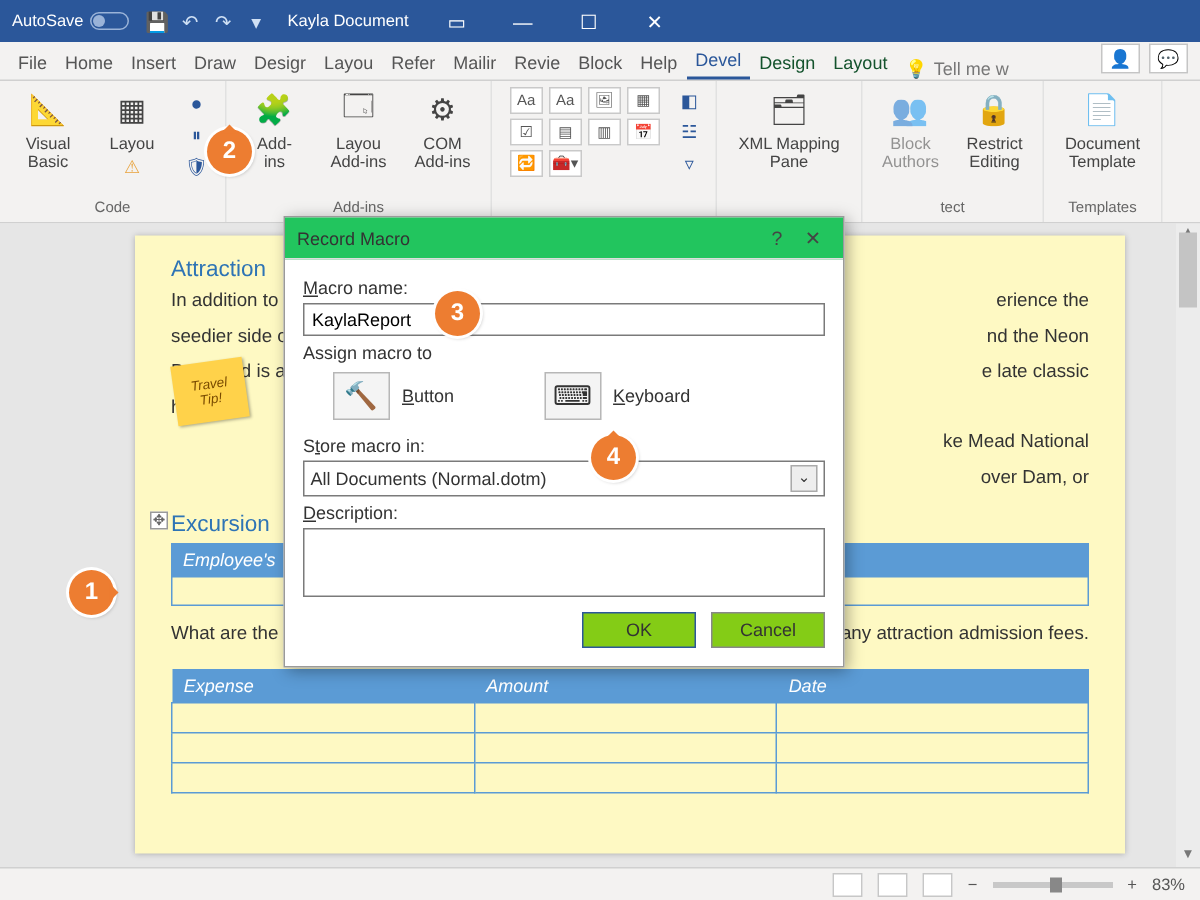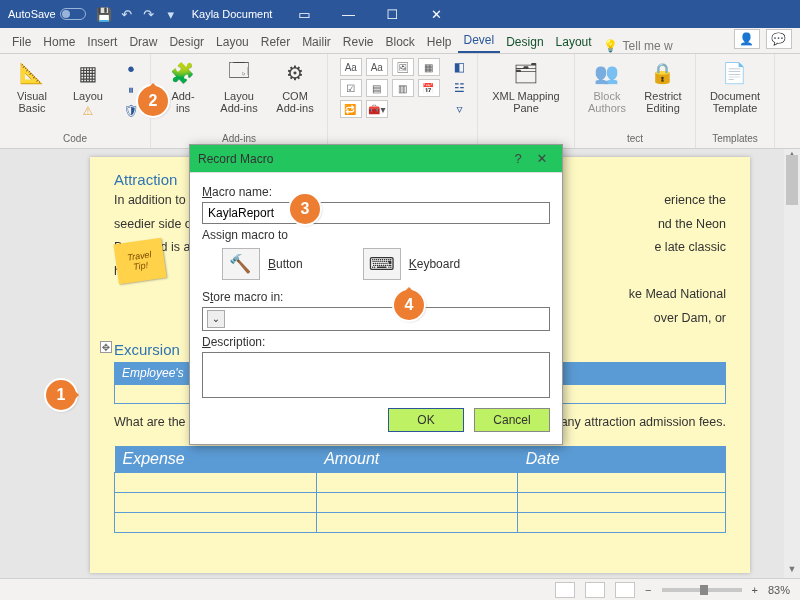--- a/index.html
+++ b/index.html
@@ -37,21 +37,21 @@
   .mini-plain { width:22px; height:18px; display:flex; align-items:center; justify-content:center; color:#2b579a; font-size:12px; }
 
   
   .docarea { position:absolute; top:149px; left:0; right:0; bottom:22px; background:#e6e6e6; overflow:hidden; }
   .page { position:absolute; left:90px; top:8px; width:660px; background:#fef9c3; box-shadow:0 0 4px rgba(0,0,0,.25); padding:14px 24px 40px; font-size:12.5px; color:#333; }
   .page h3 { color:#2e74b5; font-weight:400; font-size:15px; margin-bottom:4px; }
   .page p { line-height:1.4; margin-bottom:6px; }
   .sticky { position:absolute; left:116px; top:92px; width:48px; height:40px; background:#ffd24a; transform:rotate(-8deg); font-size:9px; color:#7a4b00; font-style:italic; display:flex; align-items:center; justify-content:center; box-shadow:1px 1px 2px rgba(0,0,0,.3); }
 
   .exc-table { width:100%; border-collapse:collapse; margin-top:4px; }
-  .exc-table th { background:#5b9bd5; color:#fff; font-style:italic; font-weight:400; text-align:left; padding:4px 8px; font-size:16px; }
+  .exc-table th { background:#5b9bd5; color:#fff; font-style:italic; font-weight:400; text-align:left; padding:4px 8px; font-size:12px; }
   .exc-table td { border:1px solid #5b9bd5; height:20px; padding:2px 6px; font-size:12px; }
   .emp-th { background:#5b9bd5; color:#fff; font-style:italic; padding:4px 8px; font-size:12px; }
   .cursor-cell { border:1px solid #5b9bd5; height:20px; }
   .anchor { position:absolute; left:-14px; top:0; width:12px; height:12px; border:1px solid #999; background:#fff; font-size:10px; display:flex; align-items:center; justify-content:center; color:#666; }
 
   
   .dialog { position:absolute; left:189px; top:144px; width:374px; background:#fff; border:1px solid #9a9a9a; box-shadow:2px 2px 10px rgba(0,0,0,.35); font-size:12px; color:#333; }
   .dlg-title { background:#22c55e; padding:6px 8px; display:flex; align-items:center; border-bottom:1px solid #ddd; }
   .dlg-title .t { flex:1; }
   .dlg-title .hb { width:24px; text-align:center; font-size:13px; color:#444; }
@@ -59,21 +59,21 @@
   .field-label { margin:4px 0 3px; }
   .tinput { width:100%; border:1px solid #7a7a7a; padding:3px 5px; font-size:12px; }
   .assign { display:flex; gap:60px; margin:6px 0 10px; align-items:center; padding-left:20px;}
   .assign .opt { display:flex; align-items:center; gap:8px; }
   .assign .ico { width:38px; height:32px; border:1px solid #b7b7b7; display:flex; align-items:center; justify-content:center; font-size:18px; background:#f4f4f4; }
   .combo { width:100%; border:1px solid #7a7a7a; padding:2px 4px; display:flex; align-items:center; }
   .combo .val { flex:1; }
   .combo .arr { width:18px; height:18px; border:1px solid #aaa; background:#eee; text-align:center; font-size:10px; line-height:16px; }
   .desc { width:100%; height:46px; border:1px solid #7a7a7a; margin-top:3px; }
   .dlg-btns { display:flex; justify-content:flex-end; gap:10px; margin-top:10px; }
-  .btn { width:76px; padding:4px 0; text-align:center; border:1px solid #888; background:#bef264; font-size:12px; }
+  .btn { width:76px; padding:4px 0; text-align:center; border:1px solid #888; background:#84cc16; font-size:12px; }
   .btn.primary { border:1.5px solid #2b579a; }
 
   
   .callout { position:absolute; width:30px; height:30px; background:#ed7d31; border-radius:50%; color:#fff; font-weight:bold; font-size:16px; display:flex; align-items:center; justify-content:center; box-shadow:0 0 0 2px #fff, 1px 1px 3px rgba(0,0,0,.4); }
   .callout.tail-up::after { content:""; position:absolute; top:-9px; left:9px; border:6px solid transparent; border-bottom-color:#ed7d31; }
   .callout.tail-right::after { content:""; position:absolute; right:-9px; top:9px; border:6px solid transparent; border-left-color:#ed7d31; }
 
   
   .status { position:absolute; left:0; right:0; bottom:0; height:22px; background:#f3f2f1; border-top:1px solid #d0d0d0; display:flex; align-items:center; justify-content:flex-end; gap:10px; padding:0 10px; font-size:11px; color:#555; }
   .status .vbtn { width:20px; height:16px; border:1px solid #c7c7c7; background:#fff; }
@@ -307,20 +307,21 @@
         <span class="ico">🔨</span>
         <span><span class="underline-key">B</span>utton</span>
       </div>
       <div class="opt">
         <span class="ico">⌨</span>
         <span><span class="underline-key">K</span>eyboard</span>
       </div>
     </div>
     <div class="field-label">S<span class="underline-key">t</span>ore macro in:</div>
     <div class="combo">
+      <span class="val">All Documents (Normal.dotm)</span>
       <span class="arr">⌄</span>
     </div>
     <div class="field-label"><span class="underline-key">D</span>escription:</div>
     <div class="desc"></div>
     <div class="dlg-btns">
       <div class="btn primary">OK</div>
       <div class="btn">Cancel</div>
     </div>
   </div>
 </div>

